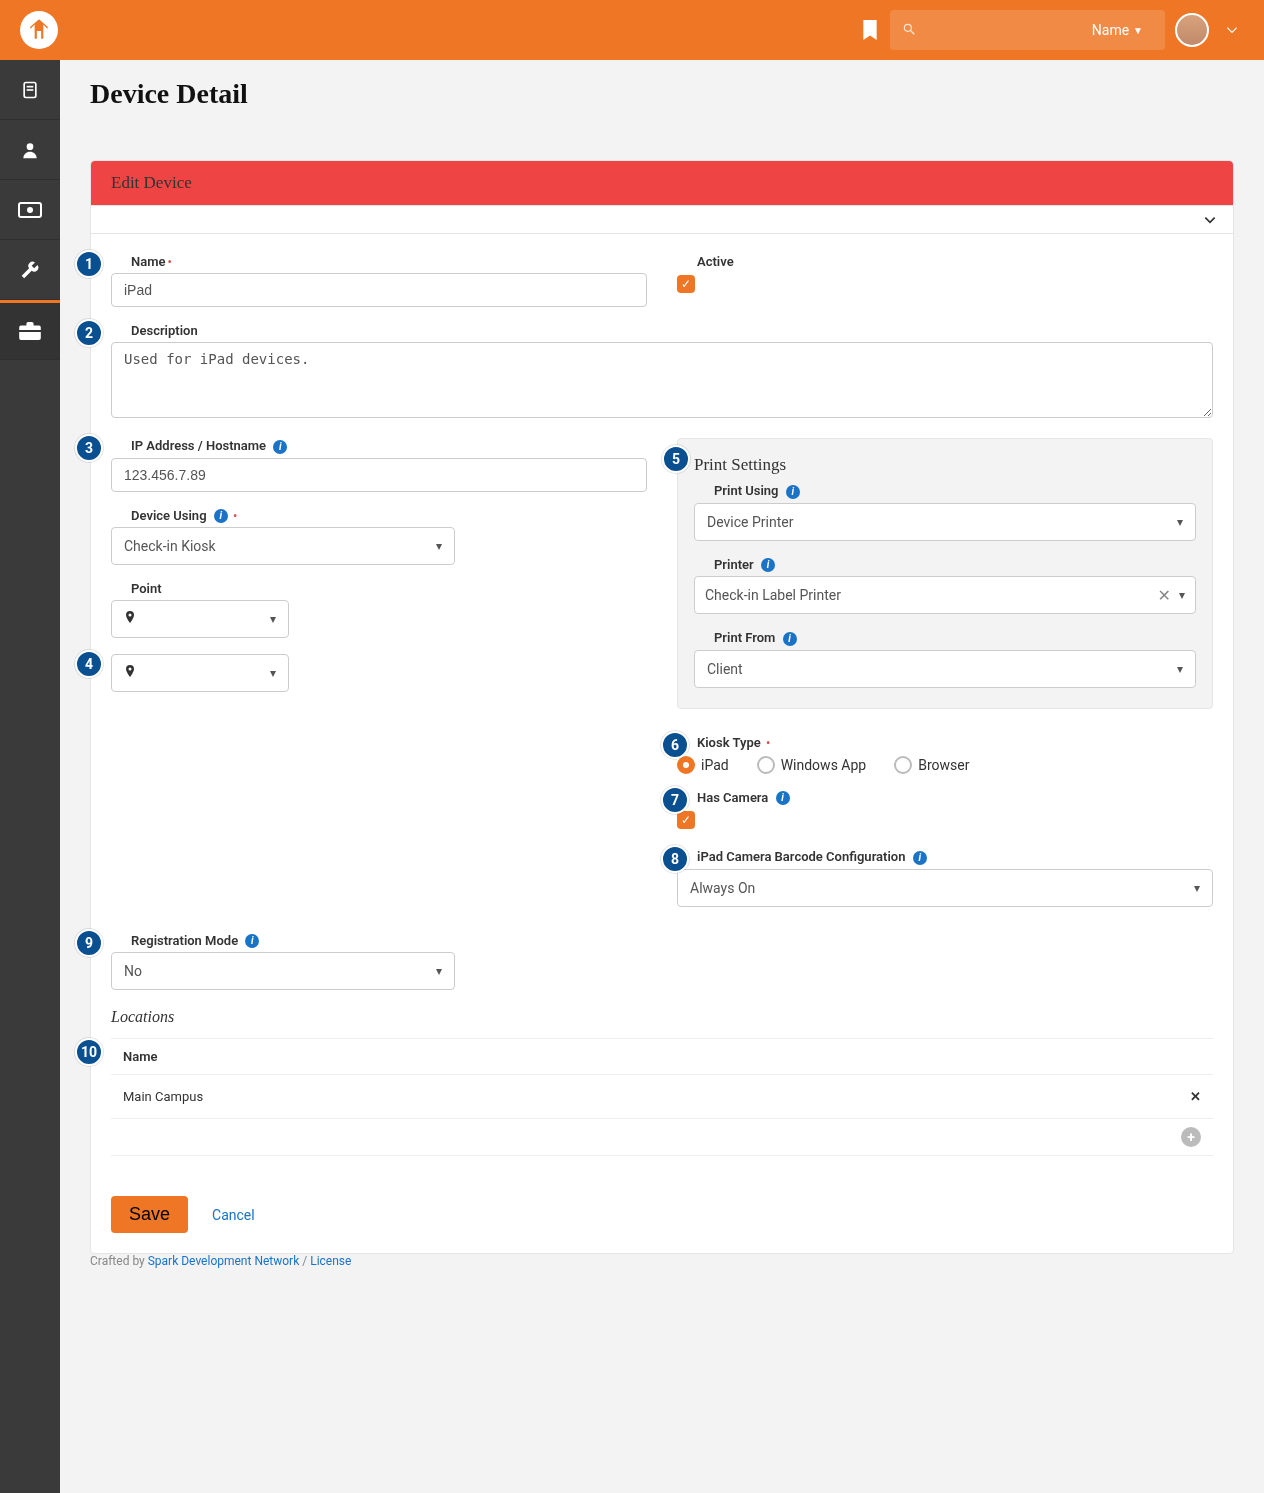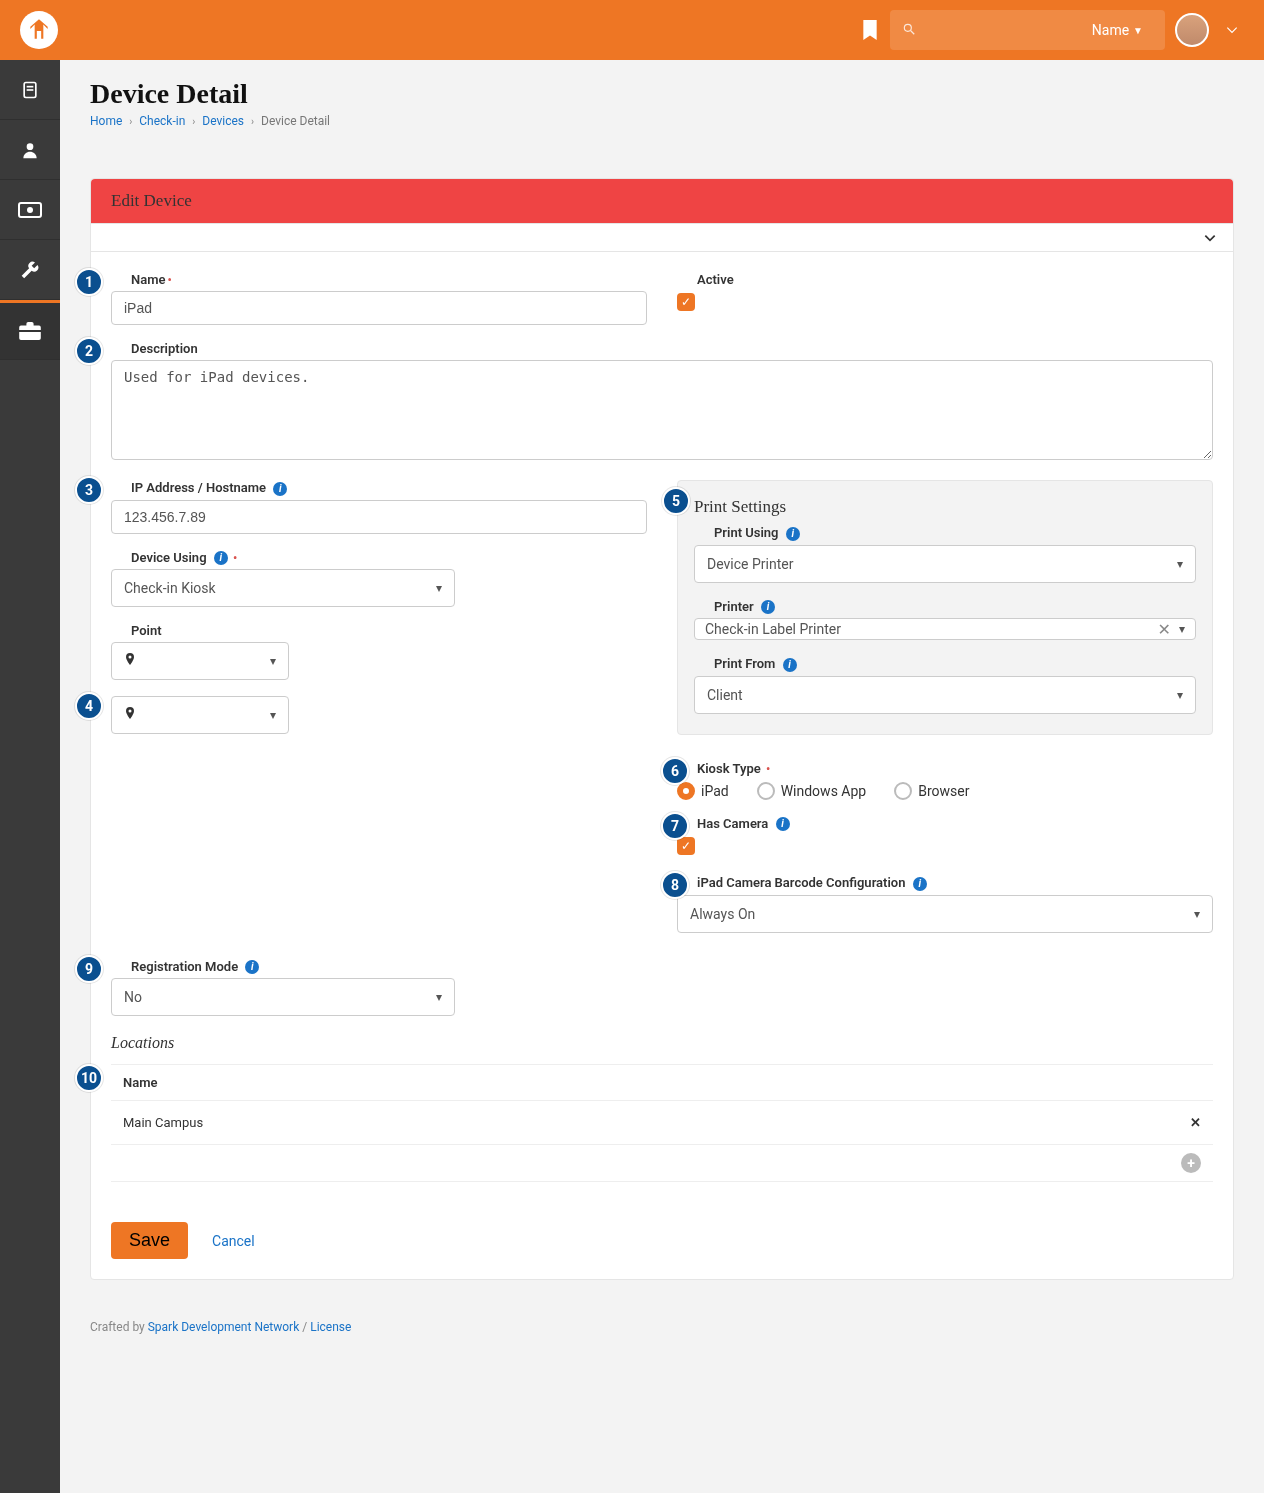--- a/index.html
+++ b/index.html
@@ -31,28 +31,28 @@
   .panel-body { padding: 20px; }
   .cols { display:flex; gap:30px; }
   .col { flex:1; min-width:0; position:relative;}
   .form-group { margin-bottom: 16px; position:relative;}
   label.lbl { display:block; font-size:13px; font-weight:600; color:#333; margin-bottom:4px;margin-left:20px;}
   .req { color:#d9534f; font-size:12px; margin-left:2px;}
   .info-dot { display:inline-block; width:14px; height:14px; border-radius:50%; background:#1a73c7; color:#fff; font-size:10px; text-align:center; line-height:14px; font-style:italic; font-weight:bold; margin-left:4px; vertical-align:middle;}
   input.text, textarea.text, .select {
     width:100%; border:1px solid #ccc; border-radius:4px; padding:8px 12px; font-size:14px; color:#555; background:#fff;
   }
-  textarea.text { height: 100px; resize: both; }
+  textarea.text { height: 76px; resize: both; }
   .select { display:flex; justify-content:space-between; align-items:center; cursor:pointer; height:38px;}
   .select .chev { color:#555; font-size:12px;}
   .half { width:344px; }
   .small-select { width:178px; }
   .well { background:#f3f3f3; border:1px solid #e5e5e5; border-radius:4px; padding:16px; }
   .well-title { font-family: Georgia, serif; font-size:17px; margin-bottom:8px;}
-  .printer-select { display:flex; align-items:center; background:#fff; border:1px solid #ccc; border-radius:4px; height:22px; padding:0 10px;}
+  .printer-select { display:flex; align-items:center; background:#fff; border:1px solid #ccc; border-radius:4px; height:38px; padding:0 10px;}
   .printer-select .val { flex:1; font-size:14px; color:#555;}
   .printer-select .x { color:#888; padding:0 8px; cursor:pointer;}
   .printer-select .chev { color:#555; font-size:12px;}
   .checkbox-box {width:18px;height:18px;background:#ee7624;border-radius:4px;display:inline-flex;align-items:center;justify-content:center;color:#fff;font-size:12px;}
   .radio-row { display:flex; gap:28px; align-items:center; margin-top:6px;}
   .radio { display:flex; align-items:center; gap:6px; font-size:14px; color:#333; cursor:pointer;}
   .radio .dot { width:18px;height:18px;border-radius:50%;border:6px solid #ee7624; background:#fff;}
   .radio .dot-empty { width:18px;height:18px;border-radius:50%;border:2px solid #bbb; background:#fff;}
   .callout {
     position:absolute; width:28px;height:28px;border-radius:50%;background:#0a4f8f;border:2px solid #fff;color:#fff;
@@ -62,21 +62,21 @@
   .locations-title { font-family: Georgia, serif; font-size:16px; margin:18px 0 12px 0;font-style:italic;}
   .loc-table { width:100%; border-collapse:collapse; font-size:13px;}
   .loc-table th { text-align:left; font-weight:600; padding:10px 12px; border-top:1px solid #eee; border-bottom:1px solid #eee; color:#333;}
   .loc-table td { padding:14px 12px; border-bottom:1px solid #eee;}
   .loc-table tfoot td { padding:8px 12px;}
   .add-circle { width:20px;height:20px;border-radius:50%;background:#bbb;color:#fff;display:inline-flex;align-items:center;justify-content:center;font-size:14px;font-weight:bold;}
   .row-x { color:#333; font-weight:bold; cursor:pointer;}
   .actions { padding: 20px; display:flex; gap:24px; align-items:center;}
   .btn-save { background:#ee7624;color:#000000;border:none;border-radius:4px;padding:8px 18px;font-size:18px;cursor:pointer;}
   .btn-cancel { color:#1a73c7; font-size:14px; cursor:pointer;}
-  .footer-credit { font-size:12px; color:#888; margin-top:40px;}
+  .footer-credit { font-size:12px; color:#888; }
   .footer-credit a { color:#1a73c7; text-decoration:none;}
   .geo-icon { font-size:14px;}
   .search-right { margin-left:auto;}
 </style>
 </head>
 <body>
 
 <div class="topbar">
   <div class="logo">
     <svg viewBox="0 0 24 24">
@@ -140,29 +140,20 @@
     </div>
     <div class="sidebar-item active">
       <svg width="22" height="18" viewBox="0 0 24 20">
           <path d="M8 4 V2 a2 2 0 0 1 2-2 h4 a2 2 0 0 1 2 2 v2 h6 a2 2 0 0 1 2 2 v3 H0 V6 a2 2 0 0 1 2-2 z M0 11 h24 v7 a2 2 0 0 1-2 2 H2 a2 2 0 0 1-2-2z" fill="#fff"></path>
         </svg>
     </div>
   </div>
 
   <div class="main">
     <h1 class="page-title">Device Detail</h1>
-    <div class="breadcrumb">
-      <a href="#">Home</a>
-      <span class="sep">›</span>
-      <a href="#">Check-in</a>
-      <span class="sep">›</span>
-      <a href="#">Devices</a>
-      <span class="sep">›</span>
-      <span>Device Detail</span>
-    </div>
 
     <div class="panel">
       <div class="panel-header">Edit Device</div>
       <div class="panel-collapse-bar">
         <svg width="14" height="14" viewBox="0 0 24 24">
             <path d="M4 8 L12 16 L20 8" stroke="#333" stroke-width="3" fill="none"></path>
           </svg>
       </div>
 
       <div class="panel-body">

